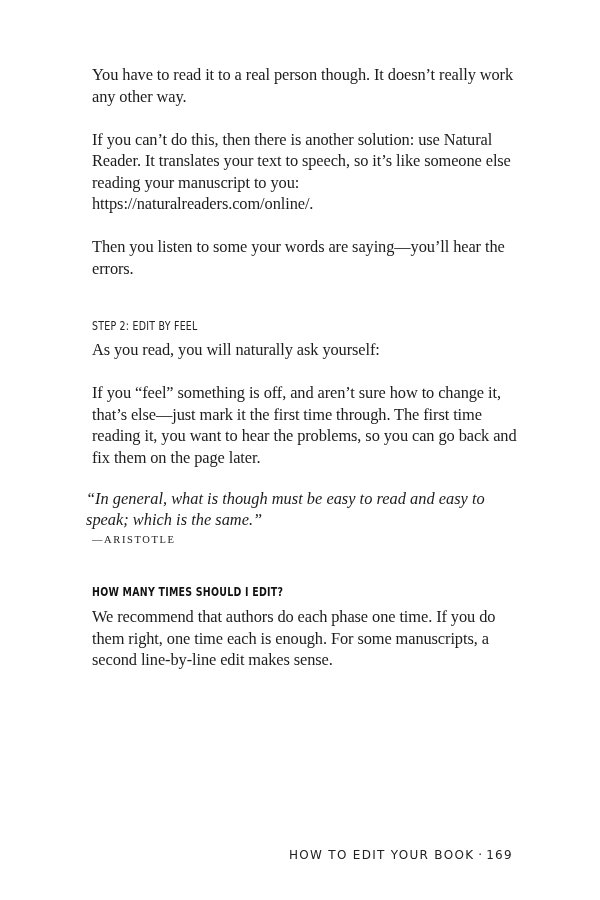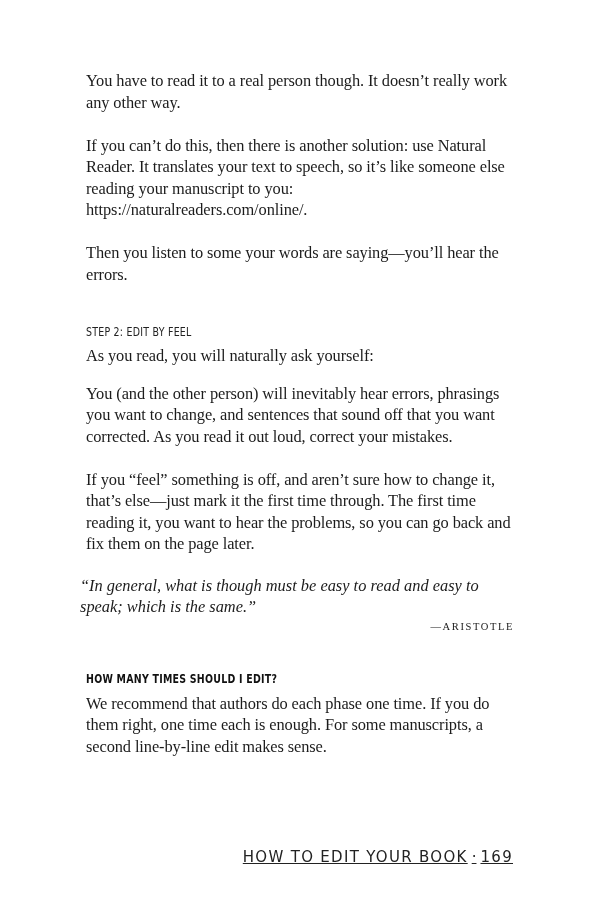--- a/index.html
+++ b/index.html
@@ -9,24 +9,23 @@
   }
   body {
     width: 600px;
     height: 900px;
     position: relative;
     overflow: hidden;
     color: #1c1c1c;
   }
   .page {
     position: absolute;
-    left: 86px;
+    left: 92px;
     top: 64px;
     width: 428px;
-    margin-top: 6px;
   }
   .p {
     font-family: "Liberation Serif", "DejaVu Serif", serif;
     font-size: 16.4px;
     line-height: 21.5px;
     margin: 0;
     letter-spacing: -0.1px;
   }
   .gap { margin-top: 21.5px; }
   .heading {
@@ -54,33 +53,31 @@
     font-size: 16.4px;
     line-height: 21px;
     margin: 0;
     margin-left: -6px;
     text-indent: 0;
   }
   .attribution {
     font-family: "Liberation Serif", "DejaVu Serif", serif;
     font-size: 10.5px;
     letter-spacing: 1.6px;
-    text-align: right;
     margin: 4px 0 0 0;
   }
   .footer {
     position: absolute;
     right: 87px;
     top: 848px;
     font-family: "DejaVu Sans", "Liberation Sans", sans-serif;
-    font-size: 15px;
+    font-size: 12px;
     letter-spacing: 1.3px;
     color: #222;
     white-space: nowrap;
-    text-decoration: underline;
   }
   .footer .sep { padding: 0 4px; letter-spacing: 0; }
 </style>
 </head>
 <body>
 
 <div class="page">
 
   <p class="p">You have to read it to a real person though. It doesn’t really work any other way.</p>
 
@@ -88,21 +85,20 @@
 
   <p class="p gap">Then you listen to some your words are saying—you’ll hear the errors.</p>
 
   <div style="height: 40px;"></div>
 
   <p class="heading light">STEP 2: EDIT BY FEEL</p>
 
   <p class="p" style="margin-top: 6px;">As you read, you will naturally ask yourself:</p>
 
 
-  <p class="p" style="margin-top: 16px;">You (and the other person) will inevitably hear errors, phrasings you want to change, and sentences that sound off that you want corrected. As you read it out loud, correct your mistakes.</p>
 
   <p class="p gap">If you “feel” something is off, and aren’t sure how to change it, that’s else—just mark it the first time through. The first time reading it, you want to hear the problems, so you can go back and fix them on the page later.</p>
 
   <div style="margin-top: 20px;">
     <p class="epigraph">“In general, what is though must be easy to read and easy to speak; which is the same.”</p>
     <p class="attribution">—ARISTOTLE</p>
   </div>
 
   <div style="height: 40px;"></div>
 

